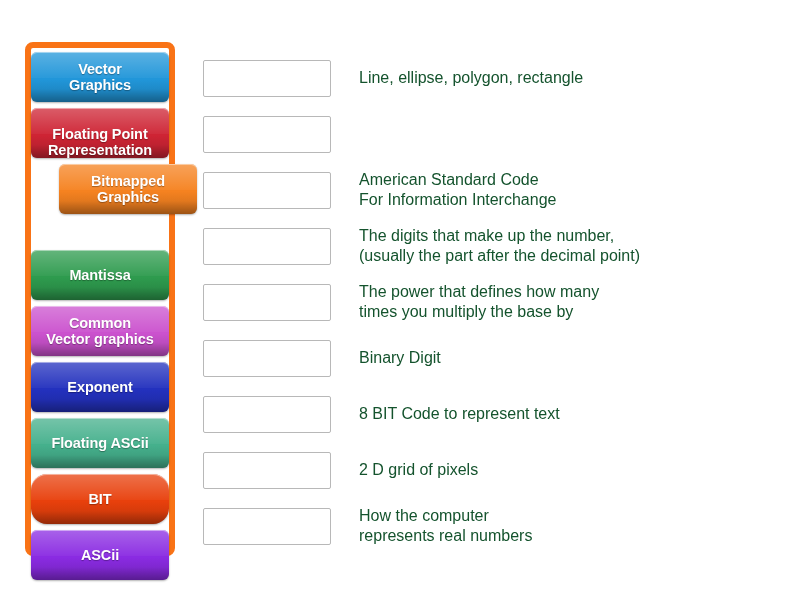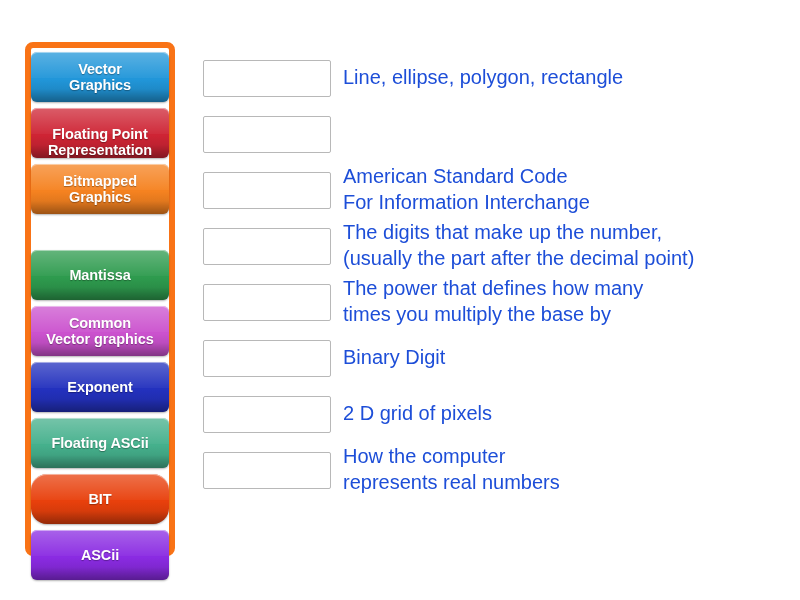--- a/index.html
+++ b/index.html
@@ -98,40 +98,40 @@
     width: 128px;
     height: 37px;
     flex: 0 0 128px;
     background: #ffffff;
     border: 1px solid #b8b8b8;
     border-radius: 2px;
     cursor: pointer;
   }
   .definition {
     flex: 1 1 auto;
-    margin-left: 12px;
-    color: #1d4ed8;
-    font-size: 20px;
+    margin-left: 28px;
+    color: #14532d;
+    font-size: 16px;
     line-height: 1.28;
     white-space: pre-line;
   }
 </style>
 </head>
 <body>
 
 <div id="tiles-panel">
     <div class="tile" style="background: linear-gradient(rgb(33, 150, 217) 0%, rgb(33, 150, 217) 55%, rgba(0, 0, 0, 0.18) 100%), rgb(33, 150, 217); box-shadow: rgba(255, 255, 255, 0.45) 0px 1px 0px inset, rgba(0, 0, 0, 0.3) 0px 1px 2px;">
       <span class="tile-label">Vector
 Graphics</span>
     </div>
     <div class="tile" style="background: linear-gradient(rgb(206, 36, 52) 0%, rgb(206, 36, 52) 55%, rgba(0, 0, 0, 0.18) 100%), rgb(206, 36, 52); box-shadow: rgba(255, 255, 255, 0.45) 0px 1px 0px inset, rgba(0, 0, 0, 0.3) 0px 1px 2px; align-items: flex-end;">
       <span class="tile-label">Floating Point
 Representation</span>
     </div>
-    <div class="tile" style="background: linear-gradient(rgb(245, 130, 32) 0%, rgb(245, 130, 32) 55%, rgba(0, 0, 0, 0.18) 100%), rgb(245, 130, 32); box-shadow: rgba(255, 255, 255, 0.45) 0px 1px 0px inset, rgba(0, 0, 0, 0.3) 0px 1px 2px;">
+    <div class="tile" style="background: linear-gradient(rgb(245, 130, 32) 0%, rgb(245, 130, 32) 55%, rgba(0, 0, 0, 0.18) 100%), rgb(245, 130, 32); box-shadow: rgba(255, 255, 255, 0.45) 0px 1px 0px inset, rgba(0, 0, 0, 0.3) 0px 1px 2px; margin-left: 28px;">
       <span class="tile-label">Bitmapped
 Graphics</span>
     </div>
     <div class="tile" style="background: linear-gradient(rgb(46, 155, 78) 0%, rgb(46, 155, 78) 55%, rgba(0, 0, 0, 0.18) 100%), rgb(46, 155, 78); box-shadow: rgba(255, 255, 255, 0.45) 0px 1px 0px inset, rgba(0, 0, 0, 0.3) 0px 1px 2px; margin-top: 36px;">
       <span class="tile-label">Mantissa</span>
     </div>
     <div class="tile" style="background: linear-gradient(rgb(203, 82, 206) 0%, rgb(203, 82, 206) 55%, rgba(0, 0, 0, 0.18) 100%), rgb(203, 82, 206); box-shadow: rgba(255, 255, 255, 0.45) 0px 1px 0px inset, rgba(0, 0, 0, 0.3) 0px 1px 2px;">
       <span class="tile-label">Common
 Vector graphics</span>
     </div>
@@ -171,20 +171,24 @@
       <div class="drop-box"></div>
       <div class="definition">The power that defines how many
 times you multiply the base by</div>
     </div>
     <div class="row">
       <div class="drop-box"></div>
       <div class="definition">Binary Digit</div>
     </div>
     <div class="row">
       <div class="drop-box"></div>
+      <div class="definition">8 BIT Code to represent text</div>
+    </div>
+    <div class="row">
+      <div class="drop-box"></div>
       <div class="definition">2 D grid of pixels</div>
     </div>
     <div class="row">
       <div class="drop-box"></div>
       <div class="definition">How the computer
 represents real numbers</div>
     </div>
   </div>
 
 </body></html>

